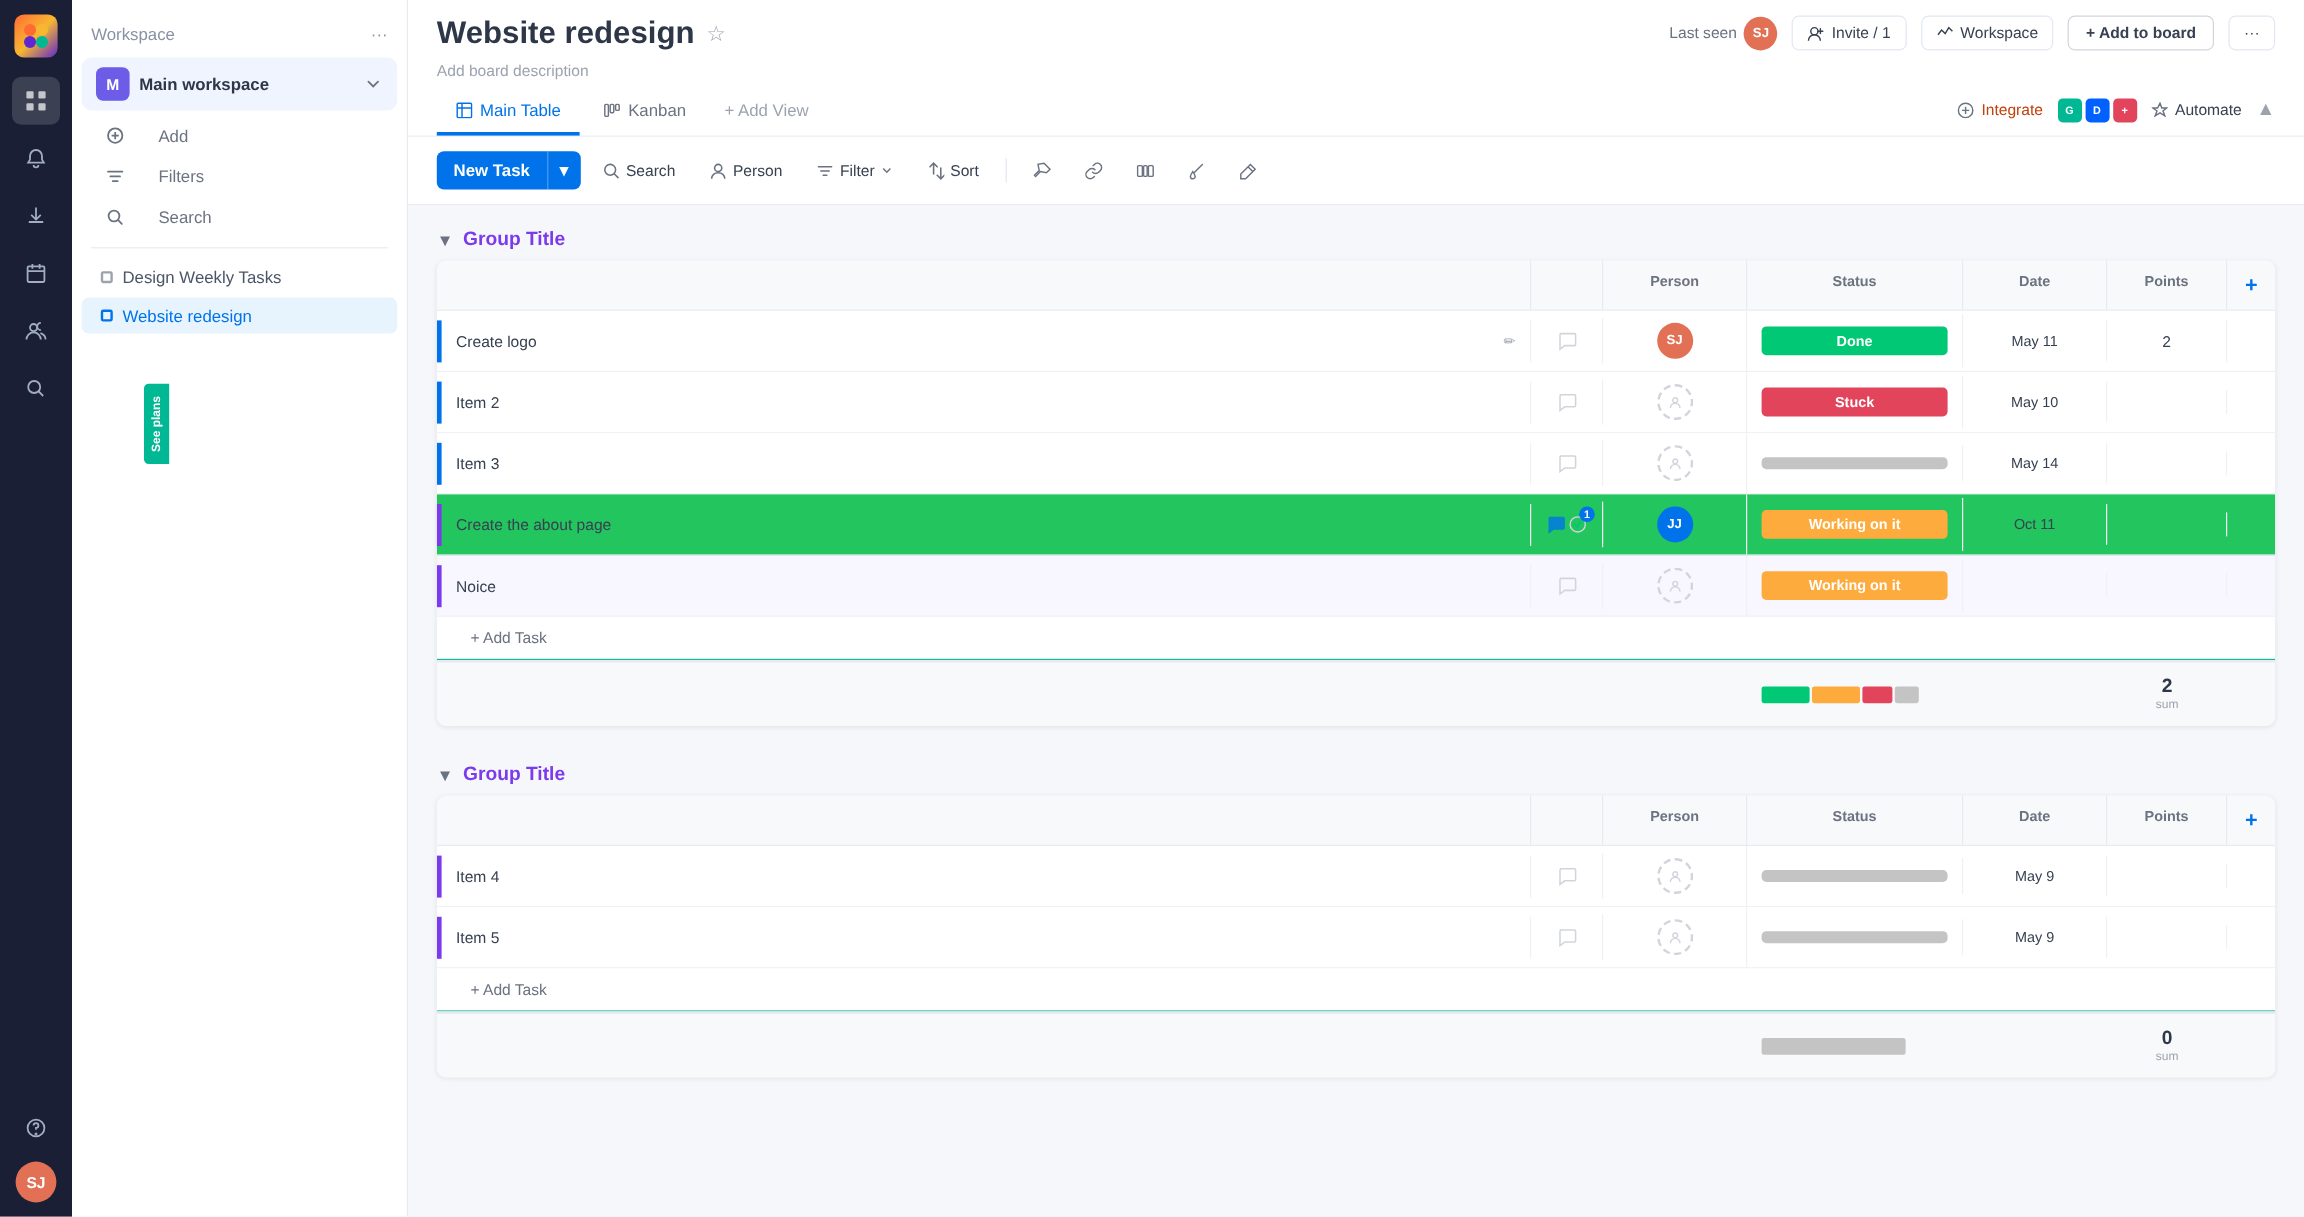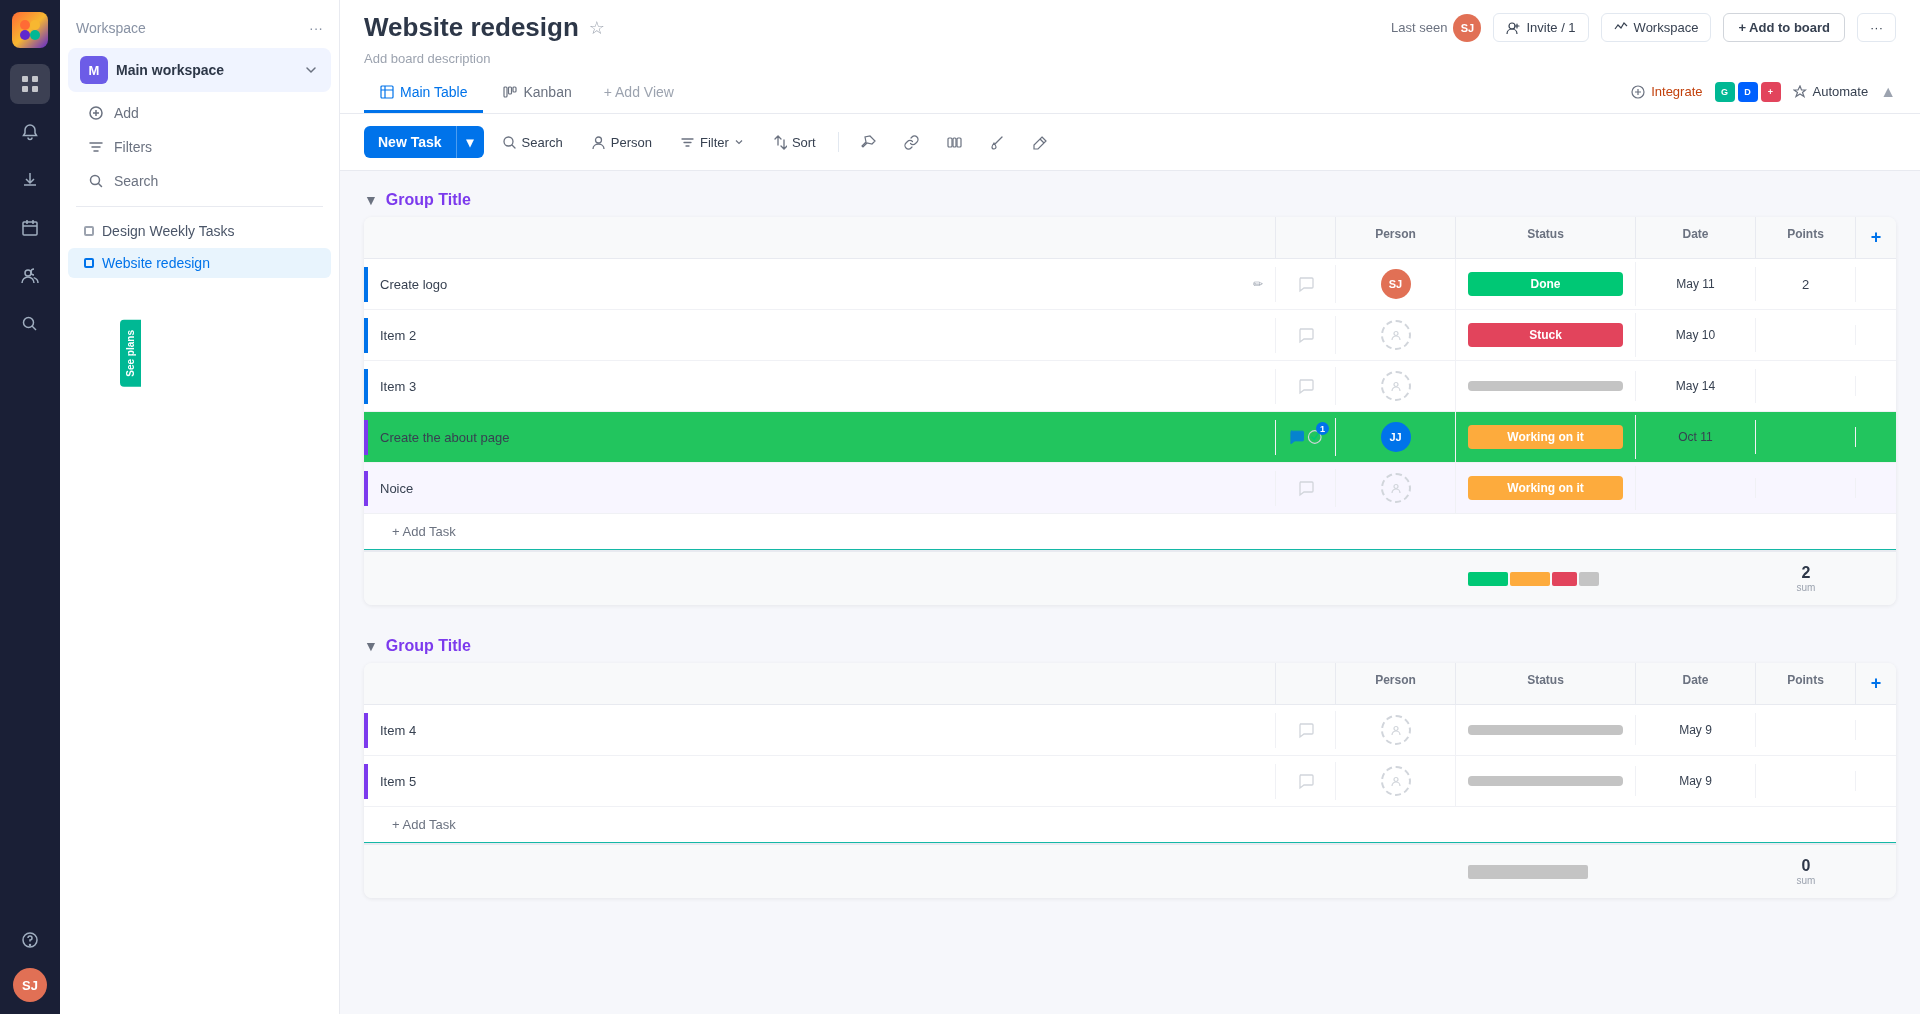--- a/index.html
+++ b/index.html
@@ -85,21 +85,21 @@
     }
     .workspace-left { display: flex; align-items: center; gap: 8px; }
     .workspace-icon {
       width: 28px; height: 28px; border-radius: 6px;
       background: #6c5ce7; color: white;
       display: flex; align-items: center; justify-content: center;
       font-size: 13px; font-weight: 700;
     }
     .workspace-name { font-size: 14px; font-weight: 600; color: #2d3748; }
     .sidebar-nav-item {
-      display: flex; align-items: center; gap: 10px;
+      display: flex; align-items: center; gap: 28px;
       padding: 8px 20px;
       color: #6b7280;
       font-size: 14px;
       cursor: pointer;
       border-radius: 6px;
       margin: 1px 8px;
     }
     .sidebar-divider { height: 1px; background: #e8eaf0; margin: 8px 16px; }
     .sidebar-project-item {
       display: flex; align-items: center; gap: 8px;

